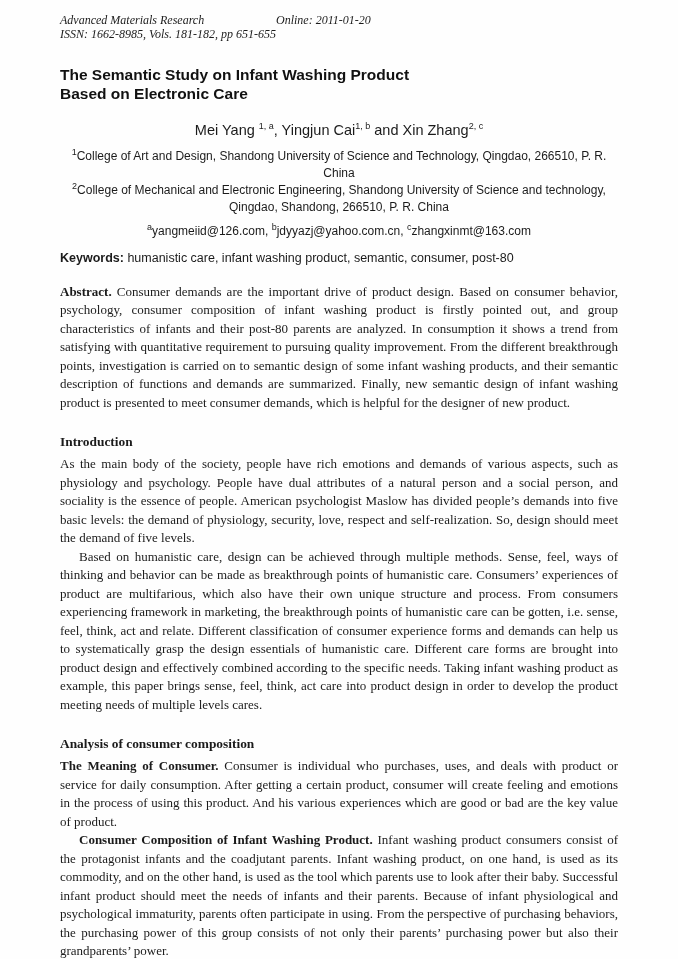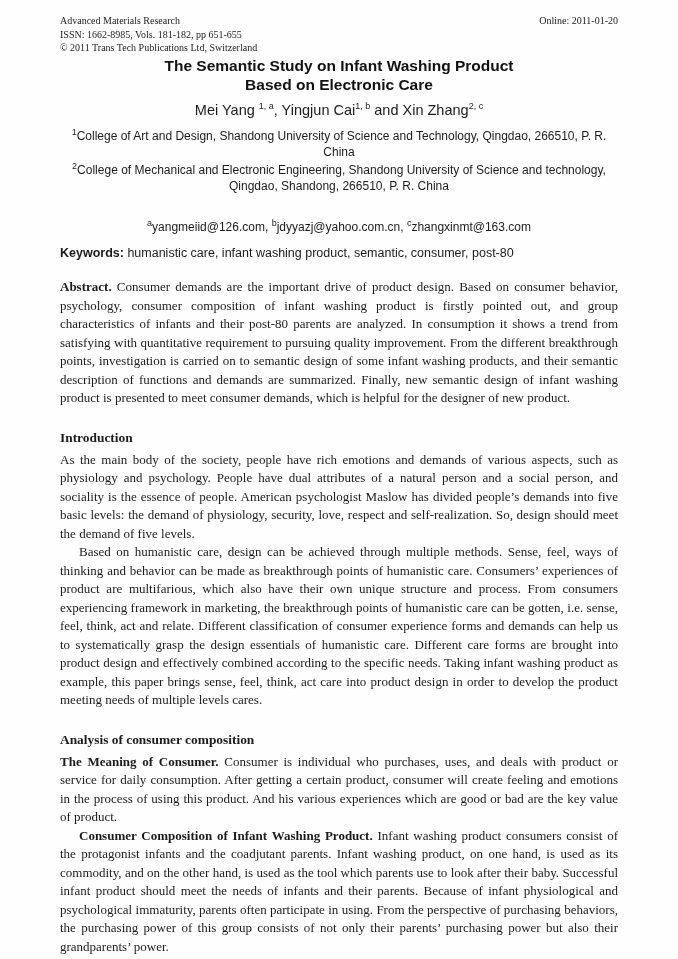--- a/index.html
+++ b/index.html
@@ -10,59 +10,58 @@
     margin: 0 auto;
     background: #fefefe;
     box-sizing: border-box;
     padding: 14px 60px 20px 60px;
     color: #1b1b1b;
     overflow: hidden;
   }
   
   .header {
     display: flex;
-    justify-content: space-between;
     align-items: flex-start;
     font-family: "Liberation Serif", "DejaVu Serif", serif;
-    font-size: 10px;
+    font-style: italic;
+    font-size: 12px;
     line-height: 13.5px;
   }
   .header-right { white-space: nowrap; }
   
   .title {
-    margin: 1px 0 0 0;
-    text-align: center;
+    margin: 24px 0 0 0;
     font-family: "Liberation Sans", "DejaVu Sans", sans-serif;
     font-weight: bold;
     font-size: 15.5px;
     line-height: 19px;
     color: #111;
   }
   
   .authors {
-    margin-top: 7px;
+    margin-top: 18px;
     text-align: center;
     font-family: "Liberation Sans", "DejaVu Sans", sans-serif;
     font-size: 14.5px;
     line-height: 18px;
   }
   .authors sup, .affil sup, .emails sup {
     font-size: 9px;
     line-height: 0;
   }
   
   .affil, .emails {
     text-align: center;
     font-family: "Liberation Sans", "DejaVu Sans", sans-serif;
     font-size: 12px;
     line-height: 16.5px;
   }
   .affil-1 { margin-top: 9px; }
   .affil-2 { margin-top: 1px; }
-  .emails  { margin-top: 24px; }
+  .emails  { margin-top: 8px; }
   
   .keywords {
     margin-top: 10px;
     font-family: "Liberation Sans", "DejaVu Sans", sans-serif;
     font-size: 12.5px;
     line-height: 16px;
   }
   .keywords b { font-weight: bold; }
   
   .body-para {
@@ -85,21 +84,20 @@
 </style>
 </head>
 <body>
 
 <div class="page">
 
   <div class="header">
     <div class="header-left">
       <div>Advanced Materials Research</div>
       <div>ISSN: 1662-8985, Vols. 181-182, pp 651-655</div>
-      <div>© 2011 Trans Tech Publications Ltd, Switzerland</div>
     </div>
     <div class="header-right">Online: 2011-01-20</div>
   </div>
 
   <h1 class="title">
     <span>The Semantic Study on Infant Washing Product</span><br>
     <span>Based on Electronic Care</span>
   </h1>
 
   <div class="authors">

